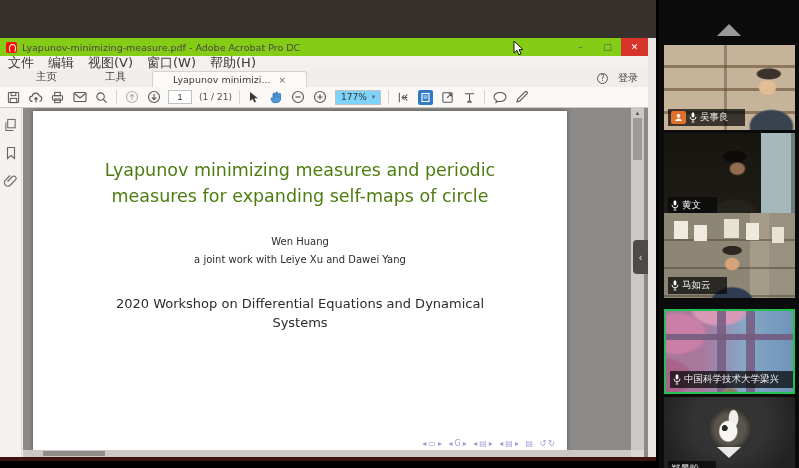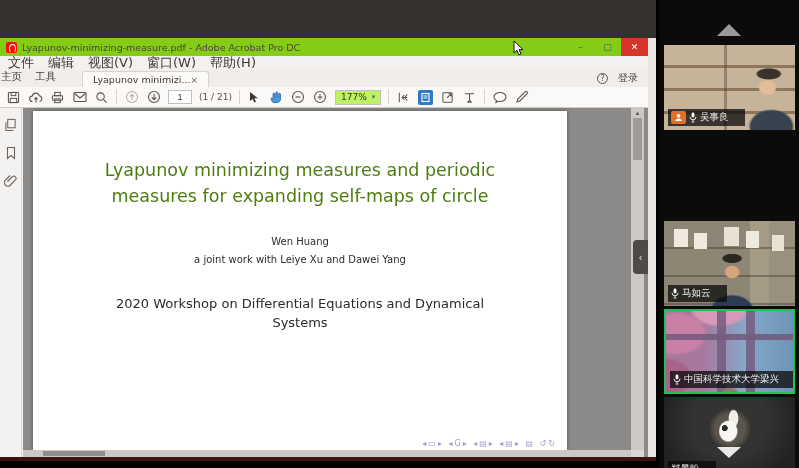--- a/index.html
+++ b/index.html
@@ -23,34 +23,34 @@
   .app-ico::after { content:""; position:absolute; left:3px; top:2px; width:5px; height:7px; border-radius:50%; border:1.5px solid #fff; border-bottom-color:transparent; }
   .title-text { font-size:9.5px; color:#4c4641; white-space:nowrap; }
   .win-btns { margin-left:auto; display:flex; height:18px; }
   .win-btn { width:27px; height:18px; display:flex; align-items:center; justify-content:center; font-size:9px; color:#555; }
   .win-btn.close { background:#d7352b; color:#fff; }
 
   .menubar { position:absolute; left:0; top:18px; width:648px; height:14px; background:#f3f1ef; display:flex; align-items:center; gap:14px; padding-left:8px; }
   .menubar span { font-size:13px; color:#3f3a36; }
 
   .tabbar { position:absolute; left:0; top:32px; width:648px; height:17px; background:#f0edea; display:flex; align-items:flex-end; }
-  .tab-static { font-size:10.5px; color:#3f3a36; padding:0 12px 3px 1px; }
-  .doc-tab { height:16px; background:#fbfaf9; border:1px solid #d7d3cf; border-bottom:none; border-radius:3px 3px 0 0; display:flex; align-items:center; padding:0 10px; margin-left:14px; }
+  .tab-static { font-size:10.5px; color:#3f3a36; padding:0 12px 3px 12px;margin-left:24px; }
+  .doc-tab { height:16px; background:#fbfaf9; border:1px solid #d7d3cf; border-bottom:none; border-radius:3px 3px 0 0; display:flex; align-items:center; gap:8px; padding:0 20px; margin-left:14px; }
   .doc-tab .lbl { font-size:9.5px; color:#3f3a36; white-space:nowrap; }
   .doc-tab .x { font-size:9px; color:#6b655f; }
   .tab-right { margin-left:auto; display:flex; align-items:center; gap:10px; padding:0 10px 2px 0; }
   .help-circ { width:11px; height:11px; border:1px solid #5a554f; border-radius:50%; font-size:8px; color:#5a554f; display:flex; align-items:center; justify-content:center; }
   .signin { font-size:10px; color:#3f3a36; }
 
   .toolbar { position:absolute; left:0; top:49px; width:648px; height:21px; background:#faf9f8; border-bottom:1px solid #cfcbc6; display:flex; align-items:center; gap:7px; padding:0 6px; }
   .tool { width:15px; height:15px; display:flex; align-items:center; justify-content:center; flex:0 0 auto; }
   .tsep { width:1px; height:14px; background:#d8d4cf; flex:0 0 auto; }
   .page-input { width:24px; height:14px; border:1px solid #c4c0bb; background:#fff; font-size:9px; text-align:center; color:#333; }
   .page-count { font-size:9px; color:#55504a; white-space:nowrap; }
-  .zoom-box { height:15px; border:1px solid #c4c0bb; background:#bef264; display:flex; align-items:center; gap:5px; padding:4px 5px; font-size:9px; color:#333; }
+  .zoom-box { height:15px; border:1px solid #c4c0bb; background:#7dd3fc; display:flex; align-items:center; gap:5px; padding:4px 5px; font-size:9px; color:#333; }
   .zoom-box .caret { font-size:7px; color:#666; }
   .tool.active-blue { background:#2f7ac6; border-radius:2px; }
 
   .leftrail { position:absolute; left:0; top:70px; width:22px; height:349px; background:#f4f2f0; border-right:1px solid #dcd8d4; display:flex; flex-direction:column; align-items:center; gap:14px; padding-top:10px; }
 
   .docarea { position:absolute; left:23px; top:70px; width:625px; height:349px; background:#8c8a88; }
   .page { position:absolute; left:10px; top:3px; width:534px; height:339px; background:#fff; box-shadow:0 0 4px rgba(0,0,0,.4); }
 
   .slide-title { margin-top:46px; text-align:center; font-size:17.5px; line-height:26px; color:#4d7c0f; }
   .slide-block1 { margin-top:24px; text-align:center; font-size:10px; line-height:18px; color:#2b2b2b; }
@@ -69,21 +69,21 @@
   
   .cursor { position:absolute; left:513px; top:40px; width:12px; height:17px; }
 
   
   .sidebar { position:absolute; left:659px; top:0; width:140px; height:468px; background:#0b0b0b; }
   .scroll-up { position:absolute; left:50%; top:24px; transform:translateX(-50%); width:0; height:0; border-left:12px solid transparent; border-right:12px solid transparent; border-bottom:12px solid #9a9a9a; }
   .scroll-down { position:absolute; left:50%; top:447px; transform:translateX(-50%); width:0; height:0; border-left:12px solid transparent; border-right:12px solid transparent; border-top:11px solid #e9e9e9; }
 
   .tile { position:absolute; left:5px; width:131px; height:85px; background:#1c1c1c; overflow:hidden; }
   .tile.active { border:2px solid #23c152; }
-  .t1{top:45px;} .t2{top:133px;} .t3{top:221px;} .t4{top:309px;} .t5{top:397px;}
+  .t1{top:45px;} .t2{top:133px;} .t3{top:213px;} .t4{top:309px;} .t5{top:397px;}
   .vid { position:absolute; inset:0; }
 
   .v1 { background:
     radial-gradient(ellipse 17px 14px at 79% 50%, #e4bd97 0 45%, rgba(228,189,151,0) 56%),
     radial-gradient(ellipse 22px 10px at 80% 34%, #3a332c 0 50%, rgba(58,51,44,0) 60%),
     radial-gradient(ellipse 34px 26px at 82% 96%, #39424f 0 60%, rgba(57,66,79,0) 68%),
     linear-gradient(90deg, rgba(90,72,50,0) 0 46%, rgba(90,72,50,.45) 46% 48%, rgba(90,72,50,0) 48%),
     repeating-linear-gradient(180deg, #c6b49a 0 20px, #8d765b 20px 23px);
   }
   .v2 { background:
@@ -362,20 +362,32 @@
       <span>
         <svg width="8" height="11" viewBox="0 0 8 11">
             <rect x="2.6" y="0.5" width="2.8" height="5" rx="1.4" fill="#fff"></rect>
             <path d="M1 4.8a3 3 0 0 0 6 0M4 7.8v1.7M2.7 10h2.6" fill="none" stroke="#fff" stroke-width=".9"></path>
           </svg>
       </span>
       <span class="pname">吴事良</span>
     </div>
   </div>
 
+  <div class="tile t2">
+    <div class="vid v2"></div>
+    <div class="nameplate">
+      <span>
+        <svg width="8" height="11" viewBox="0 0 8 11">
+            <rect x="2.6" y="0.5" width="2.8" height="5" rx="1.4" fill="#fff"></rect>
+            <path d="M1 4.8a3 3 0 0 0 6 0M4 7.8v1.7M2.7 10h2.6" fill="none" stroke="#fff" stroke-width=".9"></path>
+          </svg>
+      </span>
+      <span class="pname">黄文</span>
+    </div>
+  </div>
 
   <div class="tile t3">
     <div class="vid v3"></div>
     <div class="nameplate">
       <span>
         <svg width="8" height="11" viewBox="0 0 8 11">
             <rect x="2.6" y="0.5" width="2.8" height="5" rx="1.4" fill="#fff"></rect>
             <path d="M1 4.8a3 3 0 0 0 6 0M4 7.8v1.7M2.7 10h2.6" fill="none" stroke="#fff" stroke-width=".9"></path>
           </svg>
       </span>

